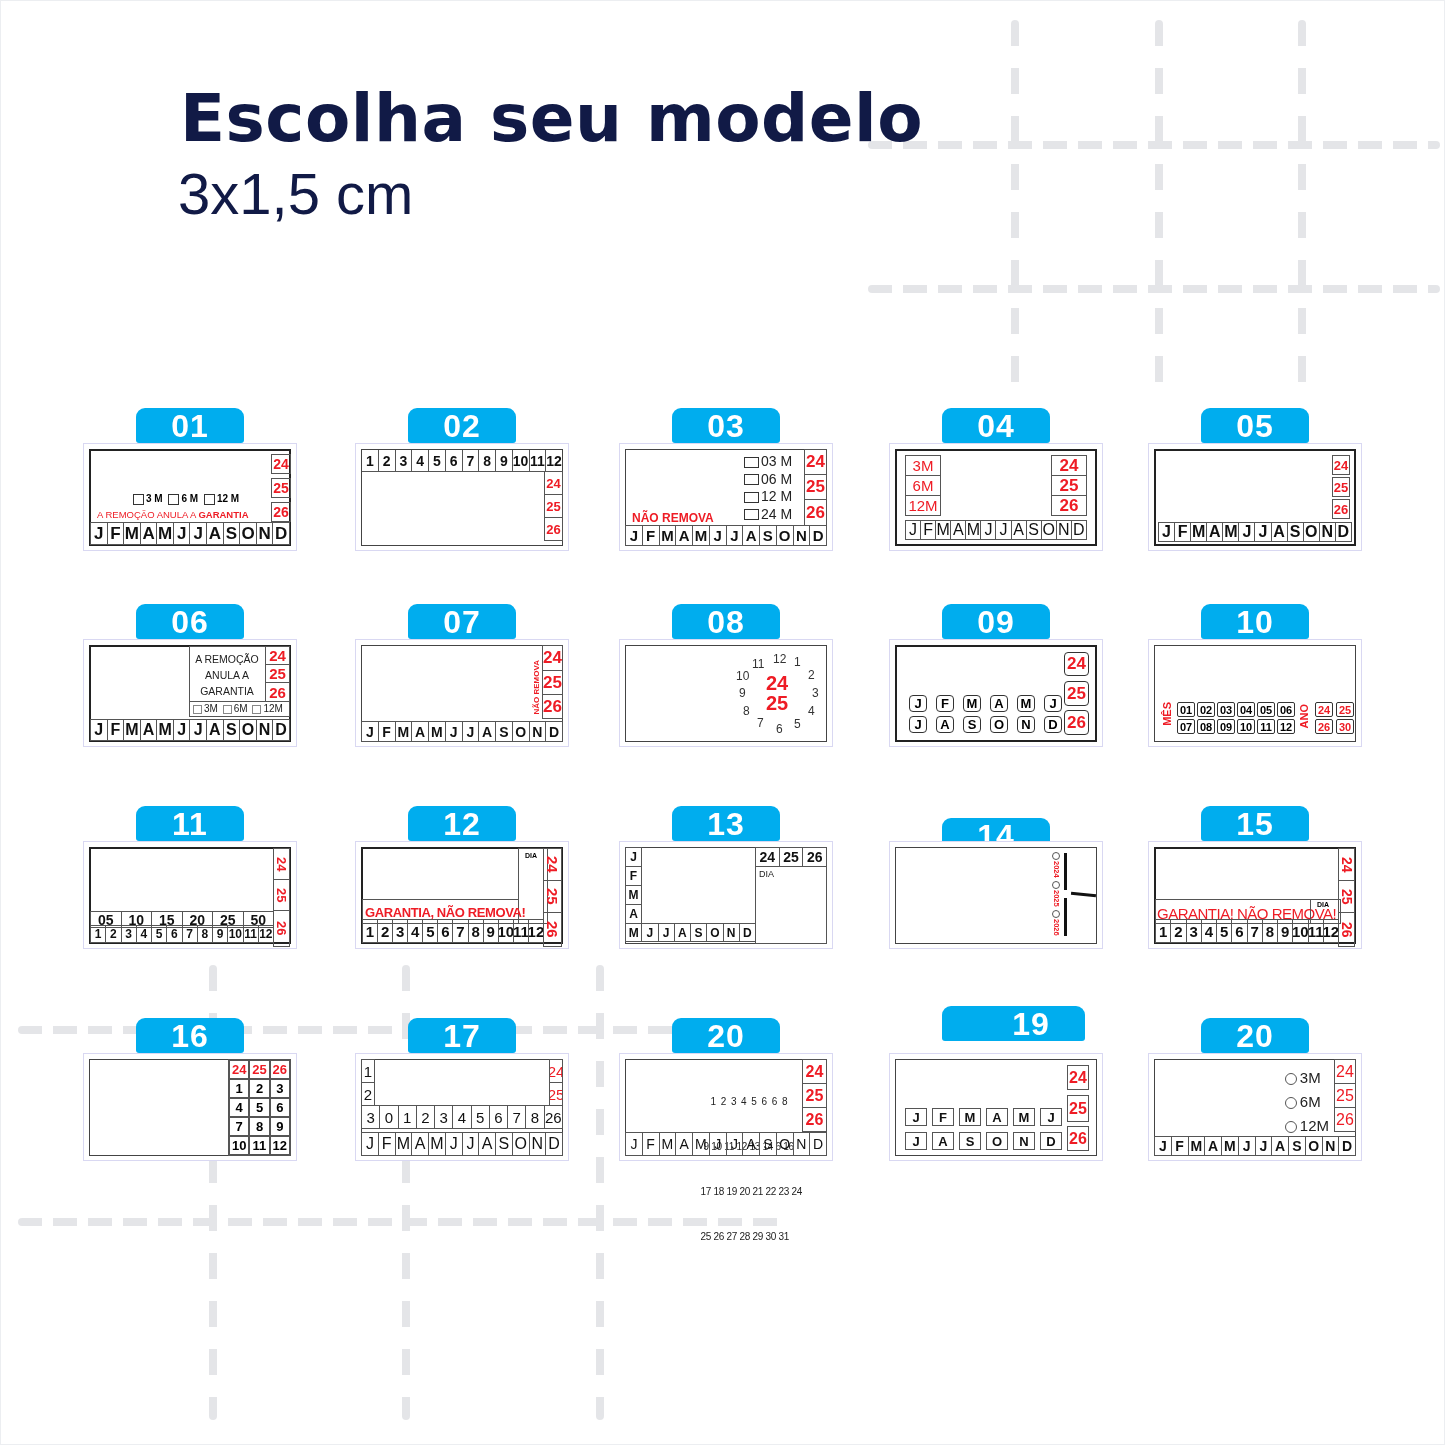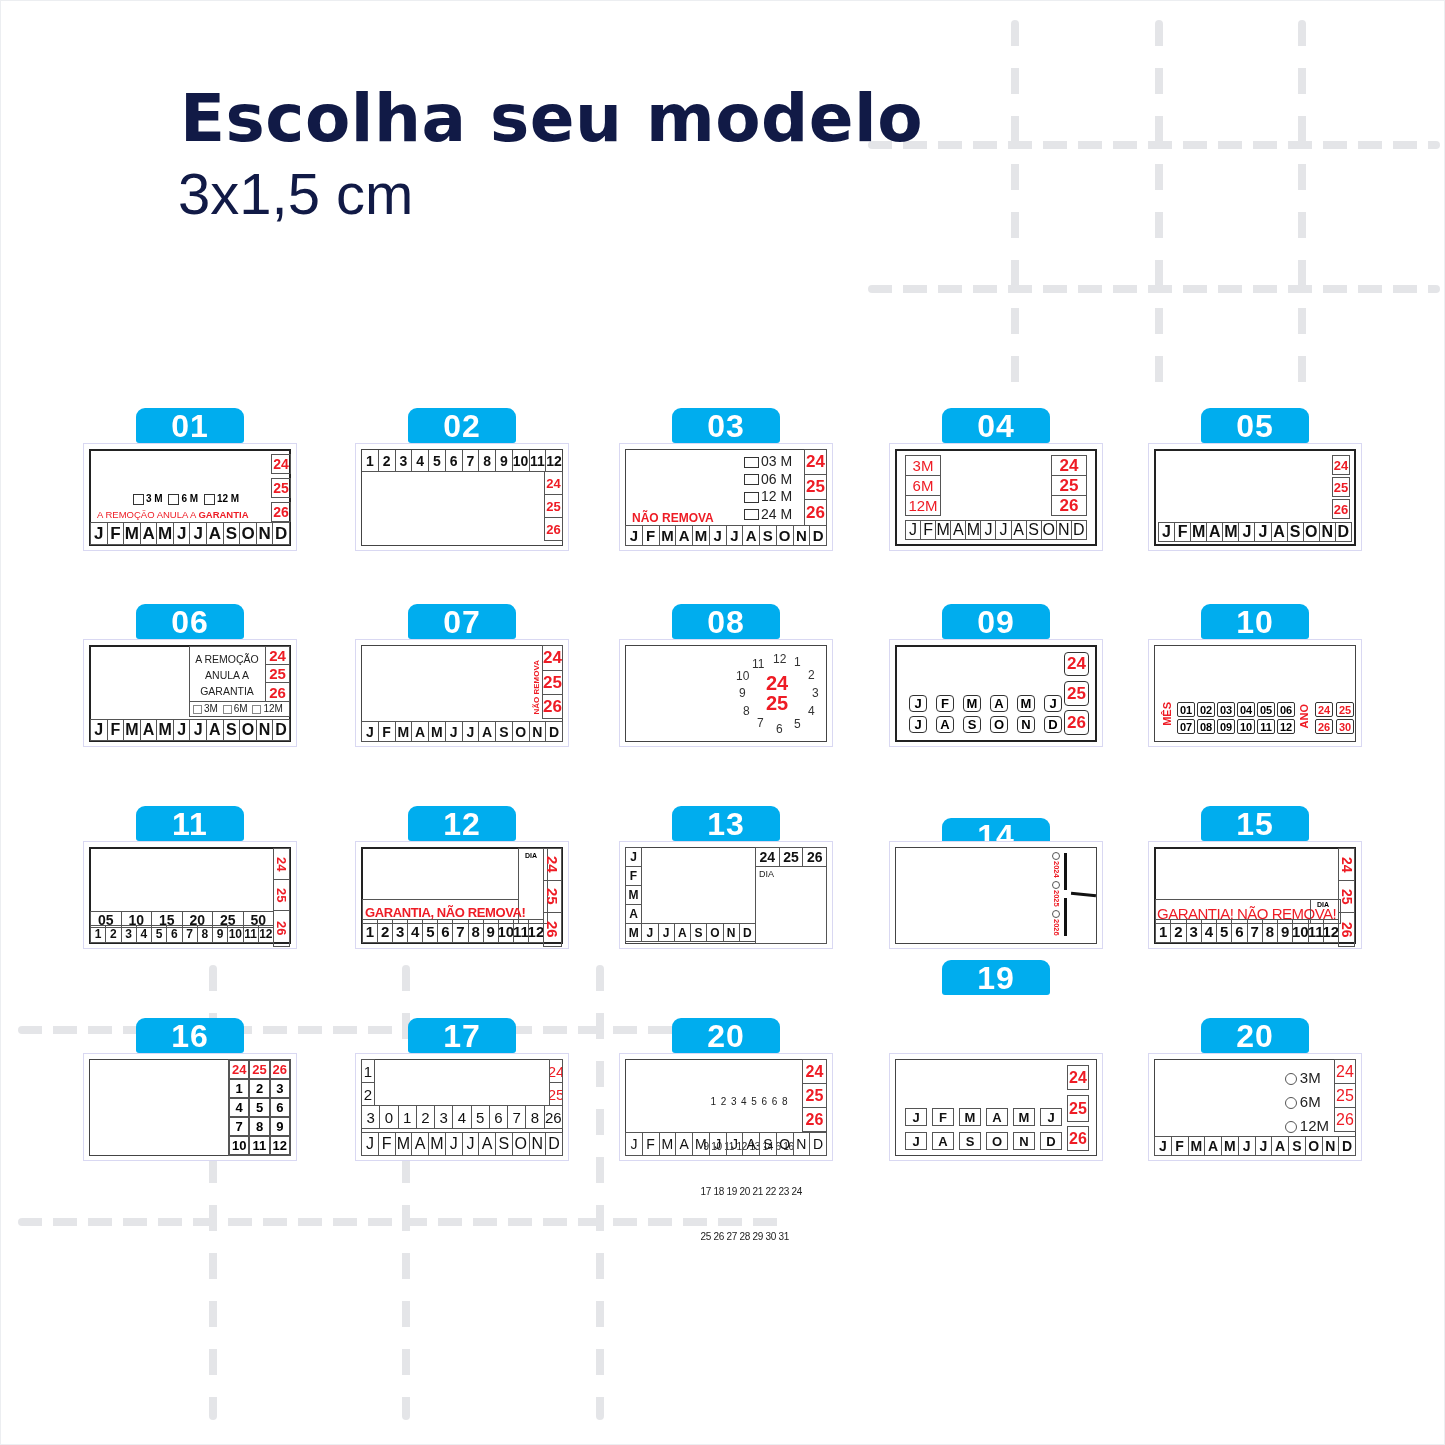--- a/index.html
+++ b/index.html
@@ -523,21 +523,21 @@
         <span style="font-weight:400">J</span>
         <span style="font-weight:400">A</span>
         <span style="font-weight:400">S</span>
         <span style="font-weight:400">O</span>
         <span style="font-weight:400">N</span>
         <span style="font-weight:400">D</span>
     </div>
   </div>
 </div>
 
-<div class="badge" style="left:942px;top:960px;">19</div>
+<div class="badge" style="left:942px;top:1006px;padding-left:35px;">19</div>
 <div class="card" style="left:889px;top:1053px;">
   <div class="lbl thin">
     <div class="cell red" style="right:7px;top:5px;width:22px;height:25px;font-size:16px;border-width:1.5px;">24</div>
     <div class="cell red" style="right:7px;top:35px;width:22px;height:27px;font-size:16px;border-width:1.5px;">25</div>
     <div class="cell red" style="right:7px;top:66px;width:22px;height:25px;font-size:16px;border-width:1.5px;">26</div>
     <div class="cell" style="left:9px;top:48px;width:22px;height:18px;font-size:13px;border-width:1.5px;">J</div>
     <div class="cell" style="left:36px;top:48px;width:22px;height:18px;font-size:13px;border-width:1.5px;">F</div>
     <div class="cell" style="left:63px;top:48px;width:22px;height:18px;font-size:13px;border-width:1.5px;">M</div>
     <div class="cell" style="left:90px;top:48px;width:22px;height:18px;font-size:13px;border-width:1.5px;">A</div>
     <div class="cell" style="left:117px;top:48px;width:22px;height:18px;font-size:13px;border-width:1.5px;">M</div>

